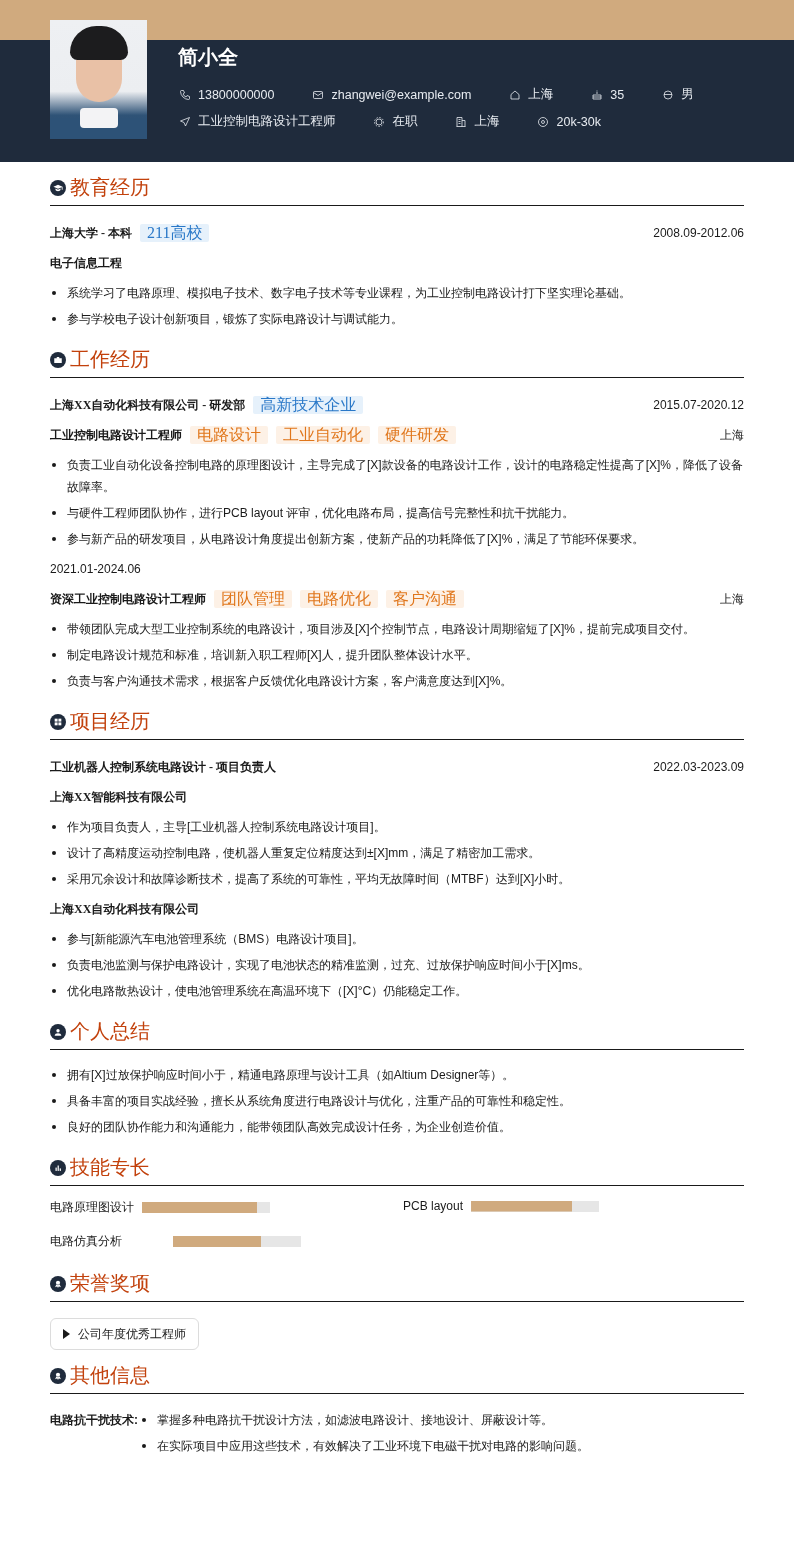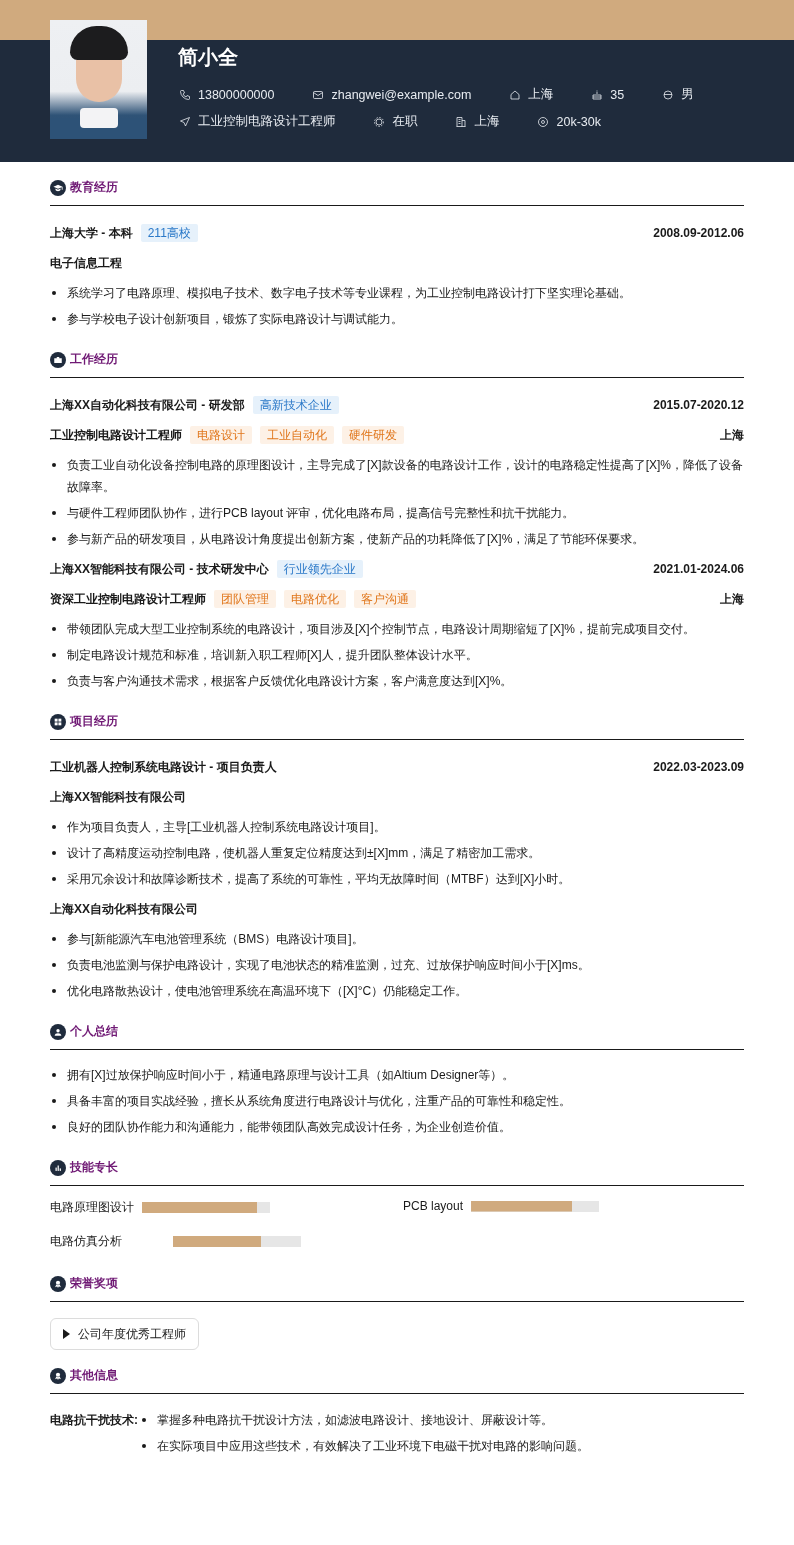--- a/index.html
+++ b/index.html
@@ -15,25 +15,25 @@
   .info-row { position: absolute; left: 178px; display: flex; align-items: center; font-size: 12.5px; color: #e8ecf1; gap: 25px; }
   .info-row.r1 { top: 86px; }
   .info-row.r2 { top: 113px; }
   .info-item { display: flex; align-items: center; margin-right: 12px; }
   .info-item .ic { width: 13px; height: 13px; margin-right: 7px; display: inline-flex; align-items: center; justify-content: center; }
   .info-item .ic svg { width: 12px; height: 12px; stroke: #e8ecf1; fill: none; stroke-width: 1.6; }
   .content { position: absolute; left: 50px; top: 162px; width: 694px; }
   .section-title { display: flex; align-items: center; height: 44px; border-bottom: 1px solid #1a1a1a; padding-top: 14px; padding-bottom: 6px; }
   .section-title .sic { width: 16px; height: 16px; border-radius: 50%; background: #1f2b3c; margin-right: 4px; display: inline-flex; align-items: center; justify-content: center; }
   .section-title .sic svg { width: 10px; height: 10px; fill: #ffffff; }
-  .section-title .stxt { font-size: 12px; font-weight: bold; color: #701a75; }
+  .section-title .stxt { font-size: 20px; font-weight: normal; color: #c2410c; }
   .entry-row { display: flex; align-items: center; justify-content: space-between; height: 30px; font-size: 12px; }
-  .entry-row .left { display: flex; align-items: center; font-weight: bold; }
-  .entry-row .right { font-weight: bold; }
-  .tag { display: inline-block; font-size: 12px; font-weight: normal; padding: 1px 7px; margin-left: 8px; border-radius: 2px; line-height: 16px; }
+  .entry-row .left { display: flex; align-items: center; font-weight: bold; font-family: Liberation Serif, serif; }
+  .entry-row .right { font-weight: normal; }
+  .tag { display: inline-block; font-size: 16px; font-weight: normal; padding: 1px 7px; margin-left: 8px; border-radius: 2px; line-height: 16px; }
   .tag.blue { background: #e6f1fb; color: #2a78c8; }
   .tag.orange { background: #fdf1e6; color: #e0761b; }
   .bullets { list-style: none; font-size: 12px; color: #1a1a1a; }
   .bullets li { position: relative; padding-left: 17px; line-height: 22px; margin-bottom: 4px; }
   .bullets li::before { content: ""; position: absolute; left: 2px; top: 9px; width: 4px; height: 4px; border-radius: 50%; background: #1a1a1a; }
   .skills { position: relative; height: 72px; font-size: 12px; }
   .skill { position: absolute; display: flex; align-items: center; }
   .skill .lbl { margin-right: 8px; }
   .bar { width: 128px; height: 11px; background: #e6e6e6; position: relative; overflow: hidden; }
   .bar .fill { position: absolute; left: 0; top: 0; height: 100%; background: #d0aa7e; clip-path: polygon(0 0, 100% 0, calc(100% + 3px) 100%, 0 100%); }
@@ -193,24 +193,20 @@
       <span class="tag orange">硬件研发</span>
     </div>
     <div class="right">上海</div>
   </div>
   <ul class="bullets" style="margin-top:4px">
     <li>负责工业自动化设备控制电路的原理图设计，主导完成了[X]款设备的电路设计工作，设计的电路稳定性提高了[X]%，降低了设备故障率。</li>
     <li>与硬件工程师团队协作，进行PCB layout 评审，优化电路布局，提高信号完整性和抗干扰能力。</li>
     <li>参与新产品的研发项目，从电路设计角度提出创新方案，使新产品的功耗降低了[X]%，满足了节能环保要求。</li>
   </ul>
   <div class="entry-row">
-    <div class="left">
-        <span>上海XX智能科技有限公司 - 技术研发中心</span>
-        <span class="tag blue">行业领先企业</span>
-      </div>
     <div class="right">2021.01-2024.06</div>
   </div>
   <div class="entry-row">
     <div class="left">
         <span>资深工业控制电路设计工程师</span>
       <span class="tag orange">团队管理</span>
       <span class="tag orange">电路优化</span>
       <span class="tag orange">客户沟通</span>
     </div>
     <div class="right">上海</div>

